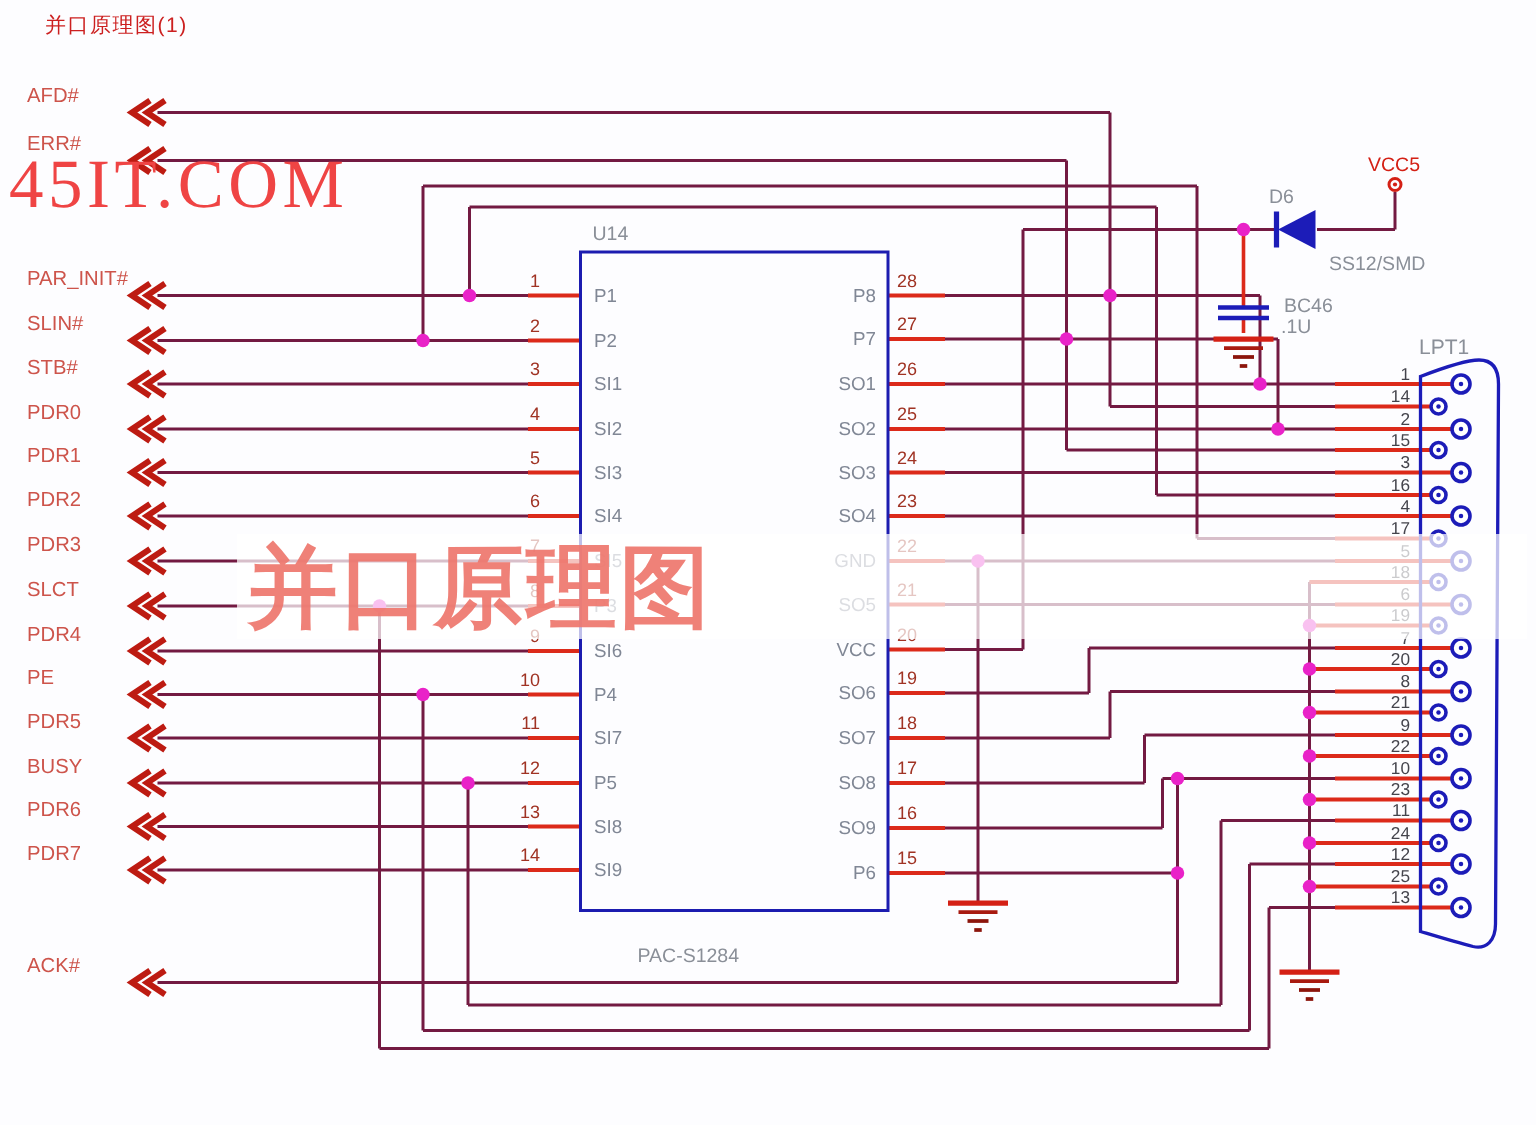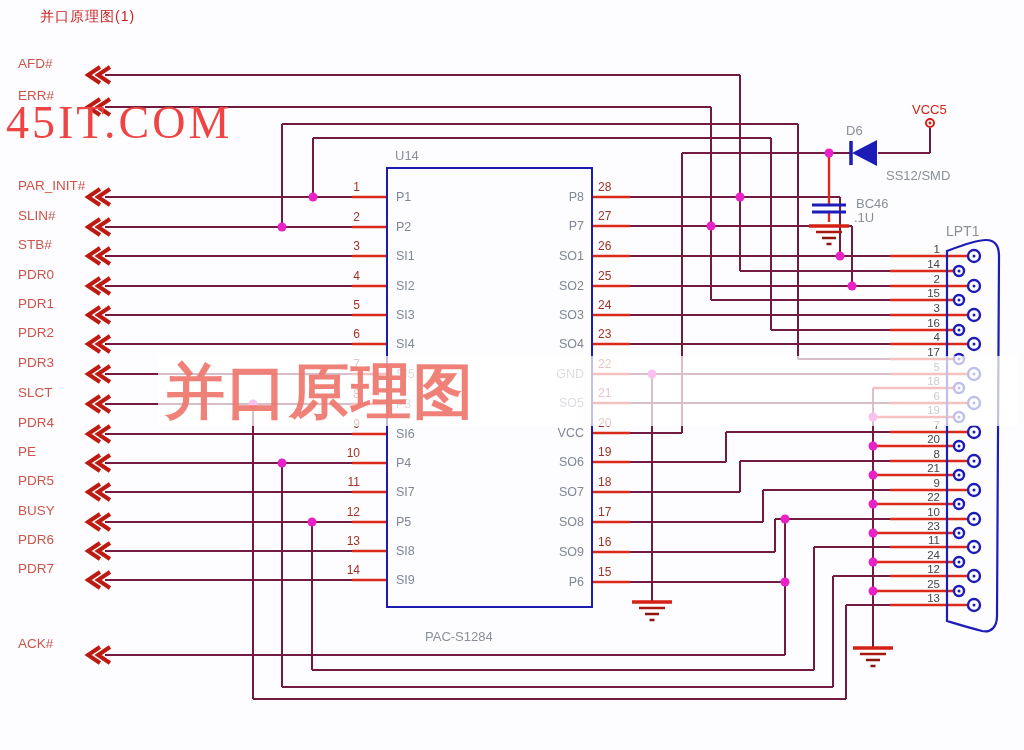--- a/index.html
+++ b/index.html
@@ -1,19 +1,19 @@
 <!DOCTYPE html>
 <html><head>
 <meta charset="utf-8">
 <style>
   html,body{margin:0;padding:0;background:#fff;}
   #stage{position:relative;width:1024px;height:750px;background:#fdfdff;overflow:hidden;
          font-family:"Liberation Sans",sans-serif;}
   #schematic{position:absolute;left:0;top:0;}
-  #title{position:absolute;left:40px;top:8px;font-size:14px;color:#cc2020;letter-spacing:1px;}
+  #title{position:absolute;left:30px;top:8px;font-size:14px;color:#cc2020;letter-spacing:1px;}
   #wm-45it{position:absolute;left:6px;top:96px;font-family:"Liberation Serif",serif;
            font-size:46px;color:#ef4444;letter-spacing:3px;}
   #wm-band{position:absolute;left:158px;top:356px;width:860px;height:70px;
            background:rgba(255,255,255,0.72);}
   #wm-text{position:absolute;left:165px;top:352px;width:860px;display:flex;gap:26px;
            align-items:baseline;white-space:nowrap;}
   #wm-cn{font-size:60px;font-weight:bold;color:rgba(238,118,108,0.92);letter-spacing:2px;}
   #wm-url{font-size:56px;font-weight:bold;color:rgba(238,118,108,0.92);}
 </style>
 </head>

